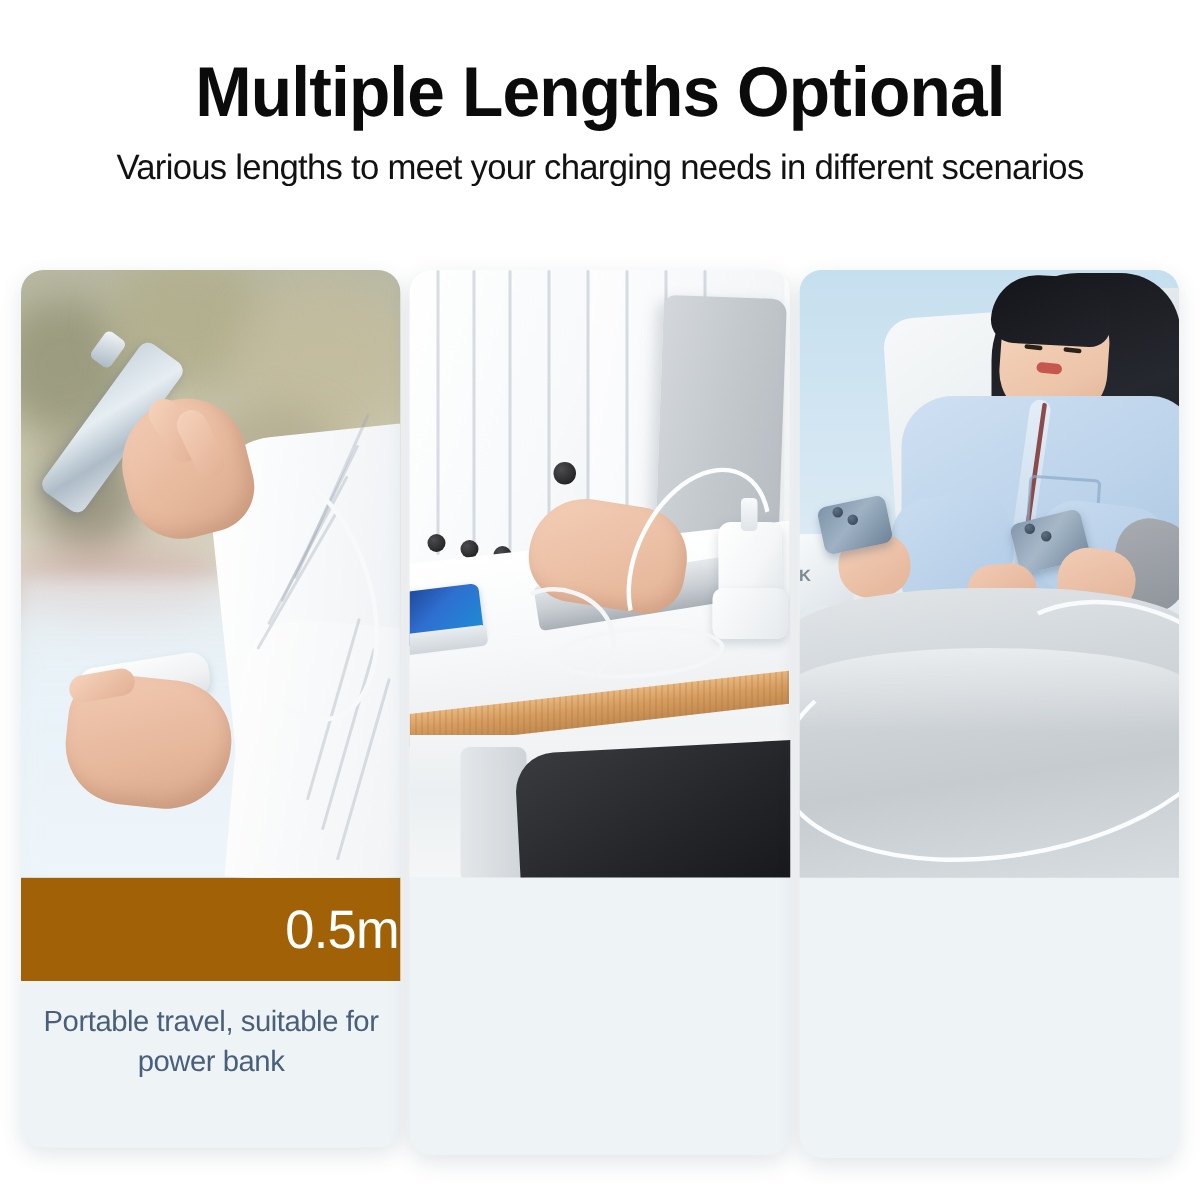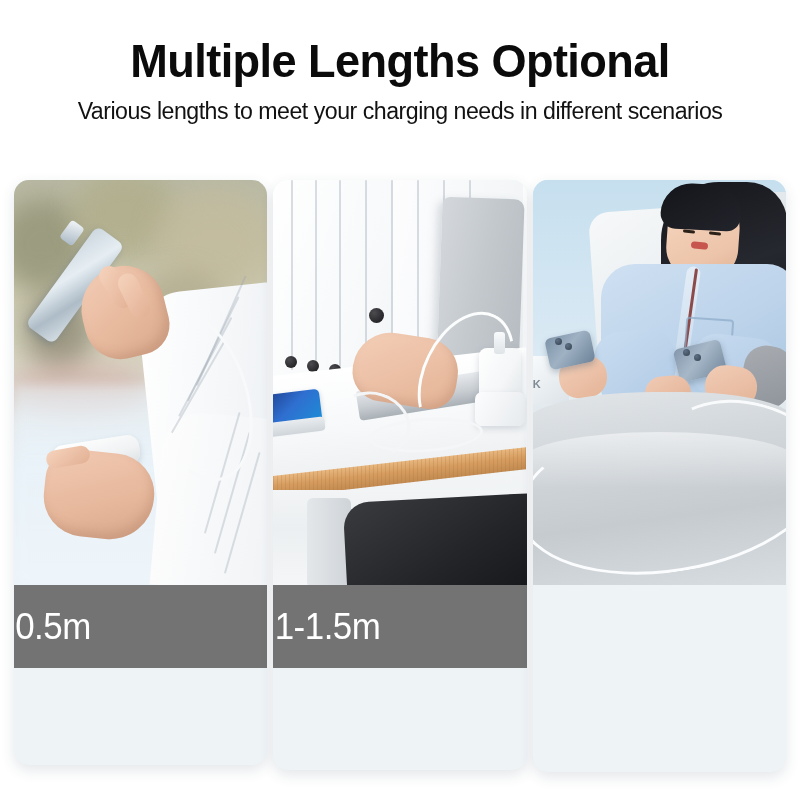--- a/index.html
+++ b/index.html
@@ -68,26 +68,26 @@
   .photo {
     position: relative;
     width: 100%;
     height: 405px;
     overflow: hidden;
     flex: none;
   }
 
   
   .band {
-    background: #737373;
-    height: 83px;
+    background: #a16207;
+    height: 69px;
     flex: none;
     display: flex;
     align-items: center;
-    justify-content: flex-start;
+    justify-content: flex-end;
   }
   .band-text {
     color: #ffffff;
     font-size: 36px;
     font-weight: 400;
     letter-spacing: -0.5px;
     transform: scaleX(0.97);
   }
 
   
@@ -322,20 +322,21 @@
       <div class="hand1"></div>
       <div class="finger" style="left:92px;top:84px;width:20px;height:46px;transform:rotate(-32deg);"></div>
       <div class="finger" style="left:110px;top:92px;width:20px;height:48px;transform:rotate(-26deg);"></div>
       <div class="bank"></div>
       <div class="hand2"></div>
       <div class="finger" style="left:32px;top:268px;width:44px;height:18px;transform:rotate(-10deg);"></div>
     </div>
     <div class="band">
       <span class="band-text">0.5m</span>
     </div>
+    <div class="caption">Portable travel, suitable for power bank</div>
   </div>
 
   <div class="card c2">
     <div class="photo p2">
       <div class="wall"></div>
       <div class="torso"></div>
       <div class="torso2"></div>
       <div class="pstripe" style="left:18px;top:0;height:190px;"></div>
       <div class="pstripe" style="left:42px;top:0;height:196px;"></div>
       <div class="pstripe" style="left:66px;top:0;height:190px;"></div>
@@ -357,23 +358,20 @@
       <div class="plug"></div>
       <div class="cable-arc"></div>
       <div class="cable-loop"></div>
       <div class="cable-tail"></div>
       <div class="sphone"></div>
       <div class="sphone-b"></div>
       <div class="desk-edge"></div>
       <div class="under"></div>
       <div class="chairleg"></div>
       <div class="legs"></div>
-    </div>
-    <div class="band">
-      <span class="band-text">1-1.5m</span>
     </div>
   </div>
 
   <div class="card c3">
     <div class="photo p3">
       <div class="wall"></div>
       <div class="pillow"></div>
       <div class="headboard"></div>
       <div class="hair"></div>
       <div class="face"></div>

